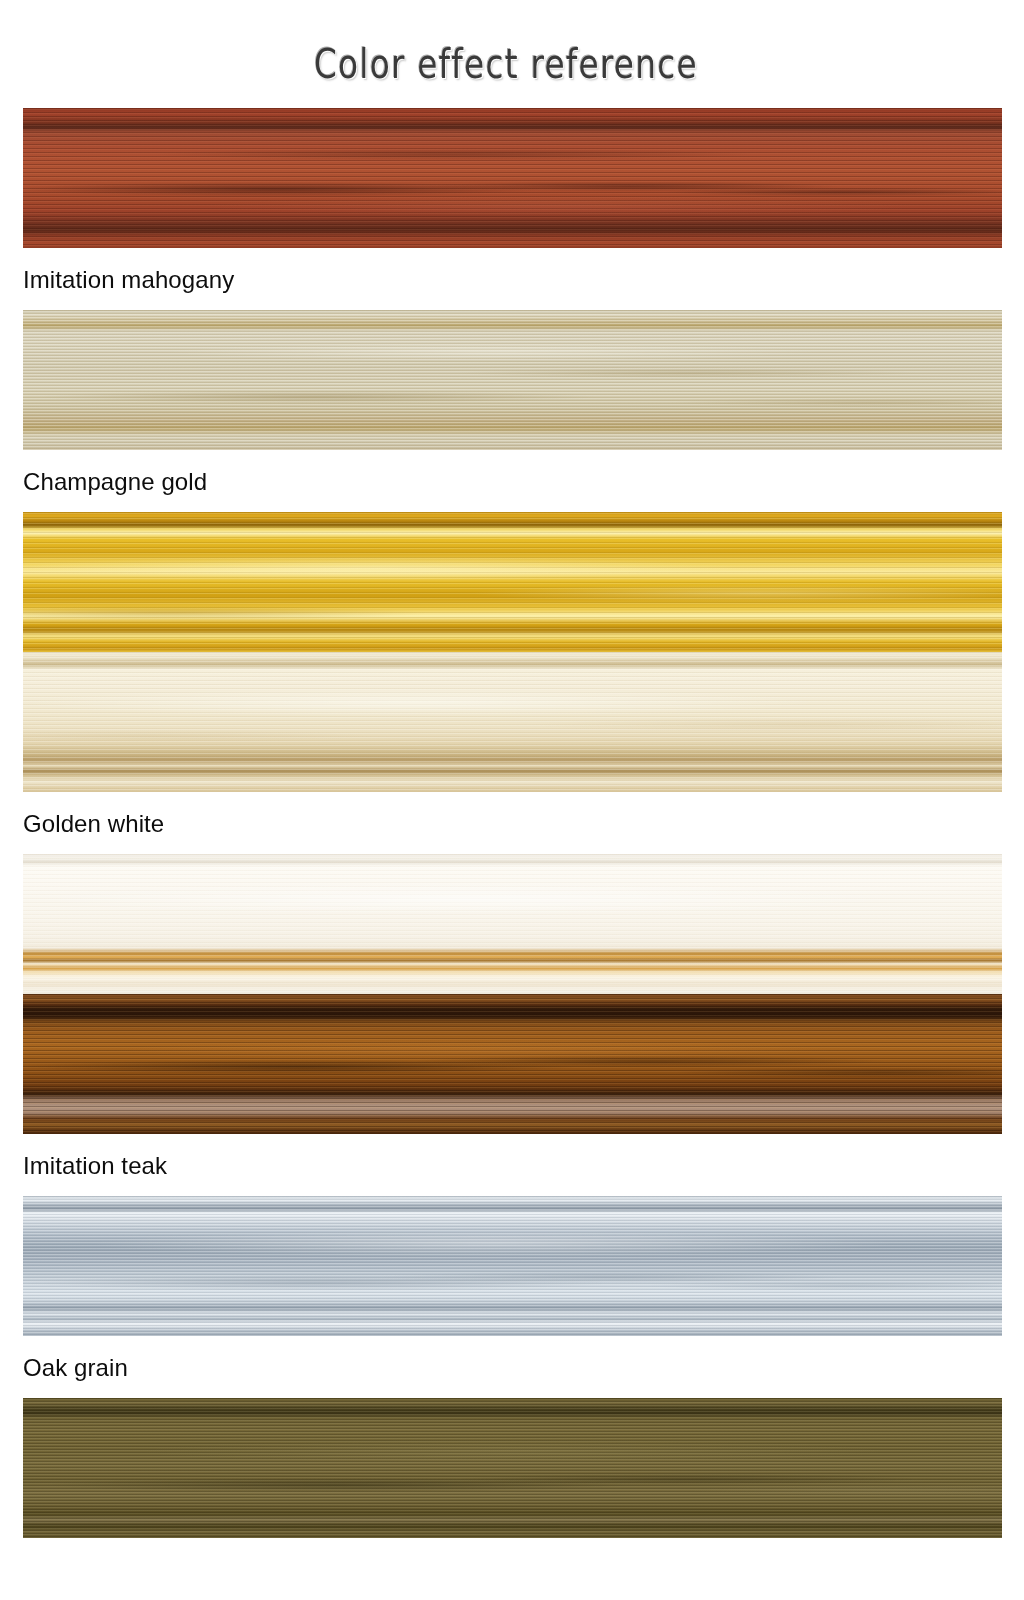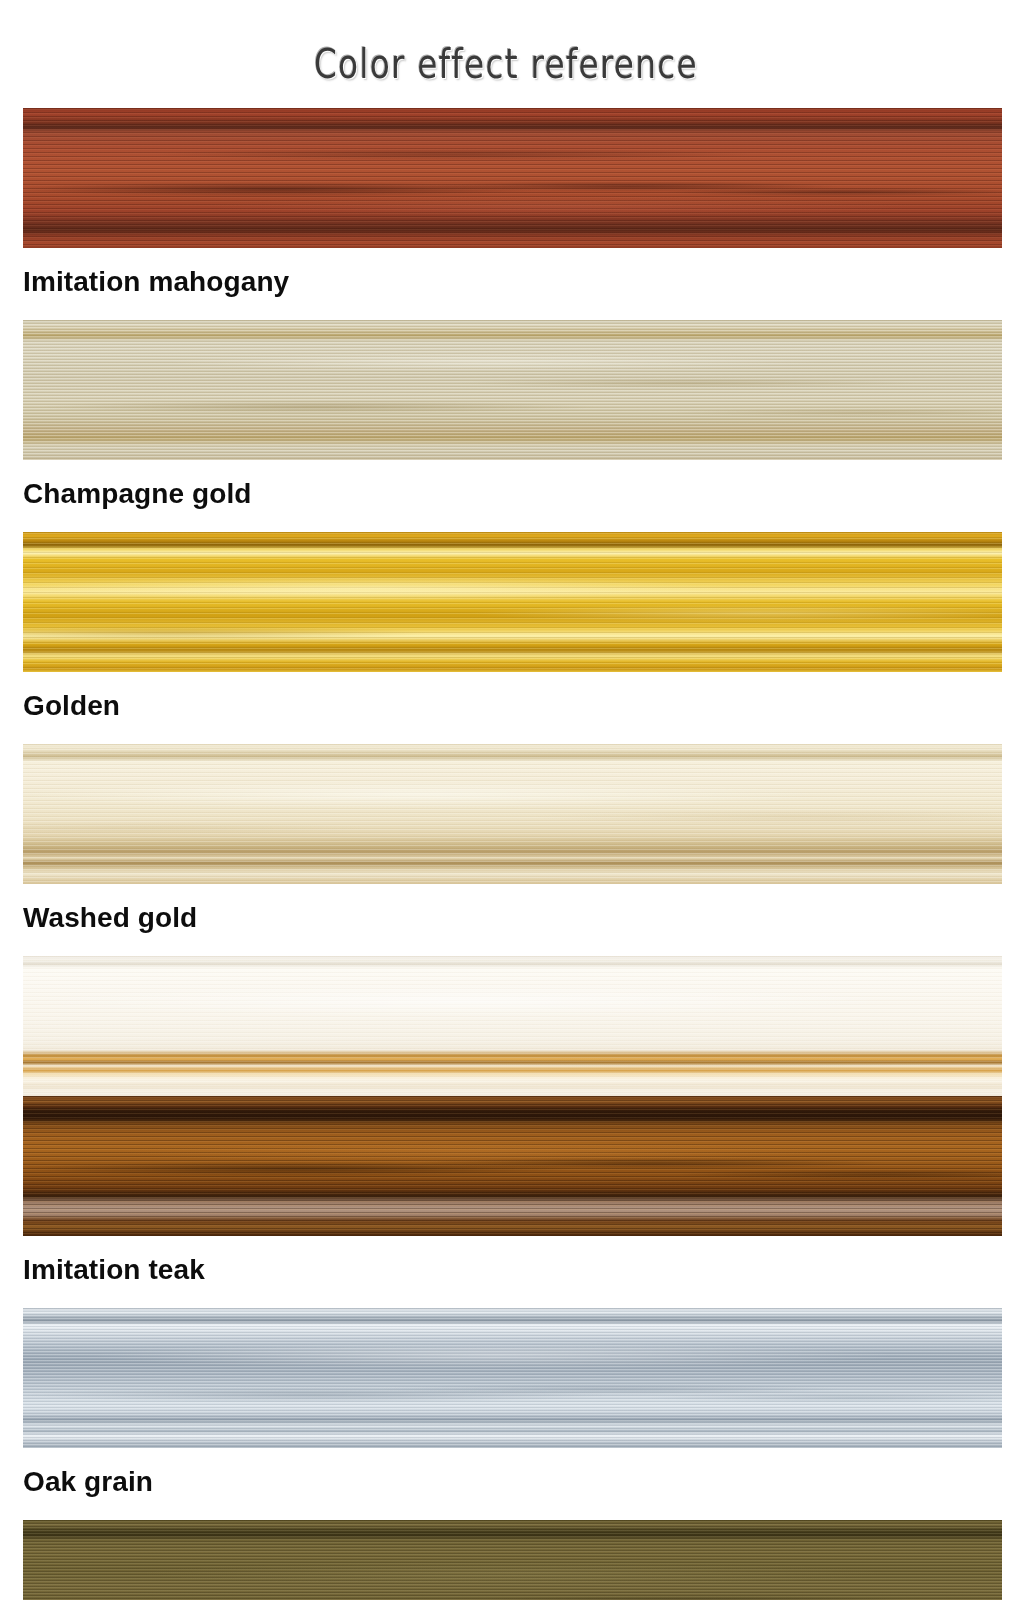--- a/index.html
+++ b/index.html
@@ -73,27 +73,27 @@
   }
   
   .swatch .profile {
     position: absolute;
     inset: 0;
     pointer-events: none;
   }
 
   .label {
     font-family: "Liberation Sans", sans-serif;
-    font-size: 28px;
-    font-weight: 700;
+    font-size: 24px;
+    font-weight: 400;
     color: #0d0d0d;
     letter-spacing: 0.1px;
     line-height: 1;
     padding-top: 20px;
-    padding-bottom: 24px;
+    padding-bottom: 18px;
   }
 
   
 
   
   .sw-mahogany {
     background:
       linear-gradient(to bottom,
         #8e3823 0px, #a1412a 6px, #7d3420 14px,
         #57271a 19px, #9d4a32 24px,
@@ -323,30 +323,29 @@
       </div>
       <div class="label">Champagne gold</div>
     </div>
 
     <div class="swatch-block">
       <div class="swatch sw-golden" style="height:140px">
         <div class="grain"></div>
         <div class="streak"></div>
         <div class="profile"></div>
       </div>
-      <div class="label">Golden</div>
     </div>
 
     <div class="swatch-block">
       <div class="swatch sw-washedwhite" style="height:140px">
         <div class="grain"></div>
         <div class="streak"></div>
         <div class="profile"></div>
       </div>
-      <div class="label">Washed gold</div>
+      <div class="label">Golden white</div>
     </div>
 
     <div class="swatch-block">
       <div class="swatch sw-goldenwhite" style="height:140px">
         <div class="grain"></div>
         <div class="streak"></div>
         <div class="profile"></div>
       </div>
     </div>
 

